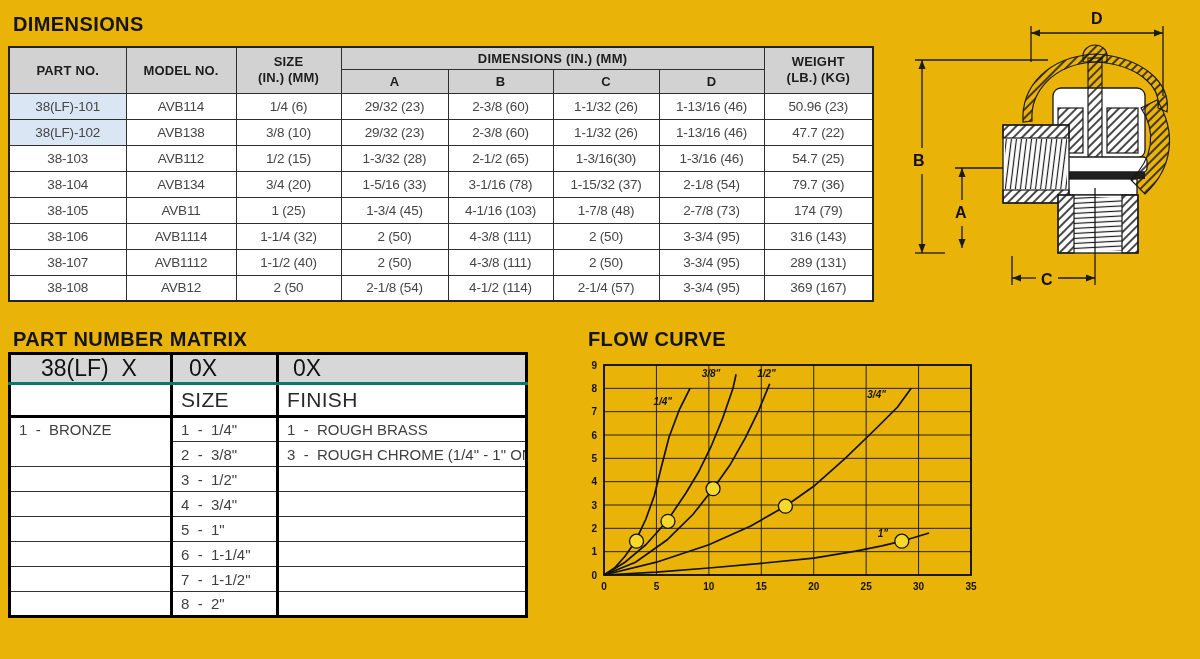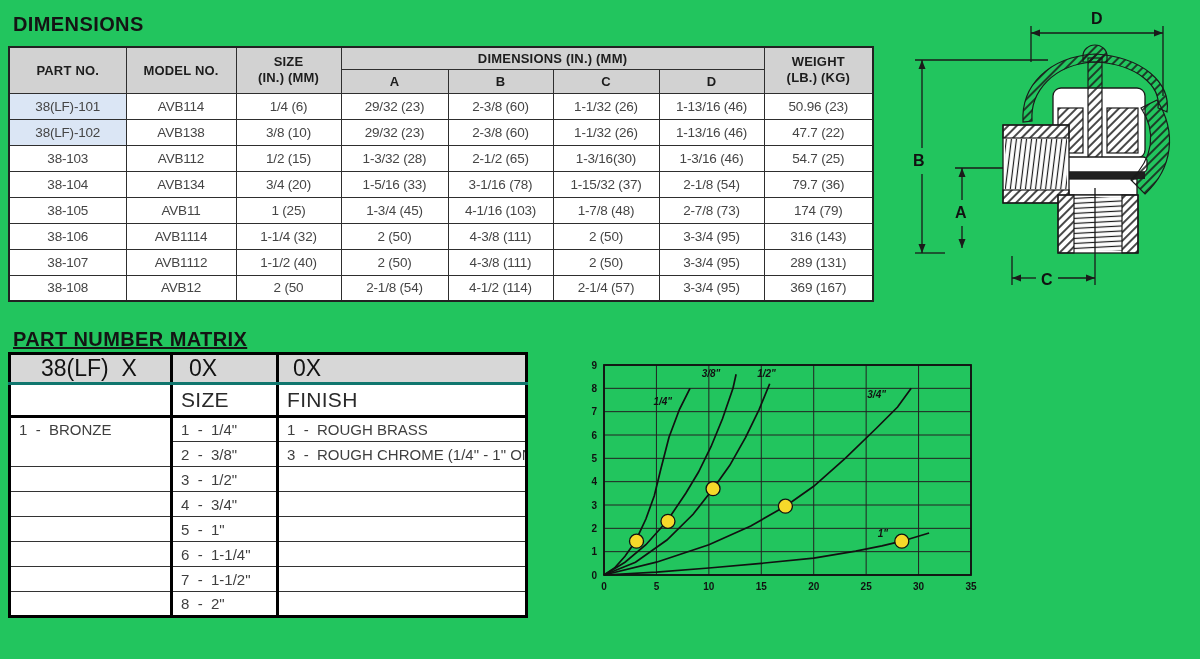--- a/index.html
+++ b/index.html
@@ -1,26 +1,26 @@
 <!DOCTYPE html>
 <html><head>
 <meta charset="utf-8">
 <style>
   * { margin:0; padding:0; box-sizing:border-box; }
   html,body { background:#fff; }
   .page {
-    position:relative; width:1200px; height:659px; background:#22c55e;
+    position:relative; width:1200px; height:659px; background:#eab308;
     font-family:"Liberation Sans", sans-serif; color:#3d3d3d; overflow:hidden;
   }
   .sec-title {
     position:absolute; font-size:20px; font-weight:700; color:#141414;
     letter-spacing:.4px; font-family:"Liberation Sans", sans-serif;
   }
   #title-dimensions { left:13px; top:13px; }
-  #title-matrix     { left:13px; top:328px;text-decoration:underline; }
+  #title-matrix     { left:13px; top:328px; }
   #title-flow       { left:588px; top:328px; }
 
   
   table.dims {
     position:absolute; left:8px; top:46px; width:864px;
     border-collapse:collapse; table-layout:fixed;
     font-size:13.5px; letter-spacing:-0.2px; color:#454545;padding-left:8px;
   }
   table.dims th, table.dims td { border:1.5px solid #2e2e2e; text-align:center; padding:0 2px; }
   table.dims { border:2px solid #222; }
@@ -327,20 +327,21 @@
         <td class="c3"></td>
       </tr>
       <tr>
         <td class="c1"></td>
         <td class="c2">8  -  2"</td>
         <td class="c3"></td>
       </tr>
     </tbody>
   </table>
 
+  <h2 class="sec-title" id="title-flow">FLOW CURVE</h2>
 
   <div id="flow-chart">
     <svg id="flow-svg" viewBox="0 0 415 255" width="415" height="255">
         <line x1="19" y1="13" x2="19" y2="223" stroke="#222" stroke-width="1"></line>
         <line x1="71.42857142857142" y1="13" x2="71.42857142857142" y2="223" stroke="#222" stroke-width="1"></line>
         <line x1="123.85714285714285" y1="13" x2="123.85714285714285" y2="223" stroke="#222" stroke-width="1"></line>
         <line x1="176.28571428571428" y1="13" x2="176.28571428571428" y2="223" stroke="#222" stroke-width="1"></line>
         <line x1="228.7142857142857" y1="13" x2="228.7142857142857" y2="223" stroke="#222" stroke-width="1"></line>
         <line x1="281.14285714285717" y1="13" x2="281.14285714285717" y2="223" stroke="#222" stroke-width="1"></line>
         <line x1="333.57142857142856" y1="13" x2="333.57142857142856" y2="223" stroke="#222" stroke-width="1"></line>

